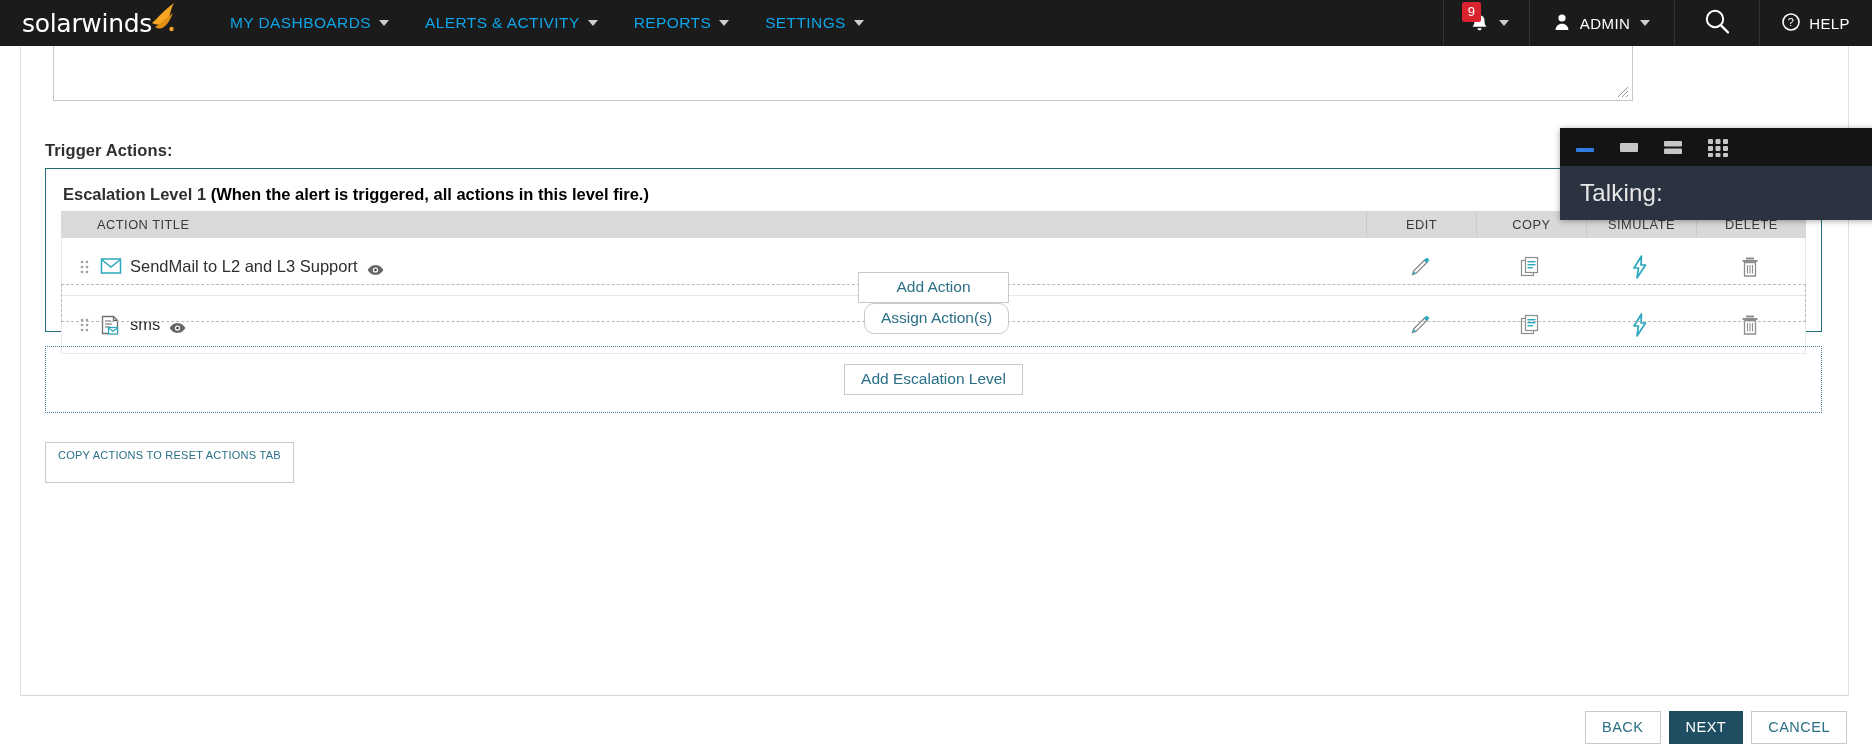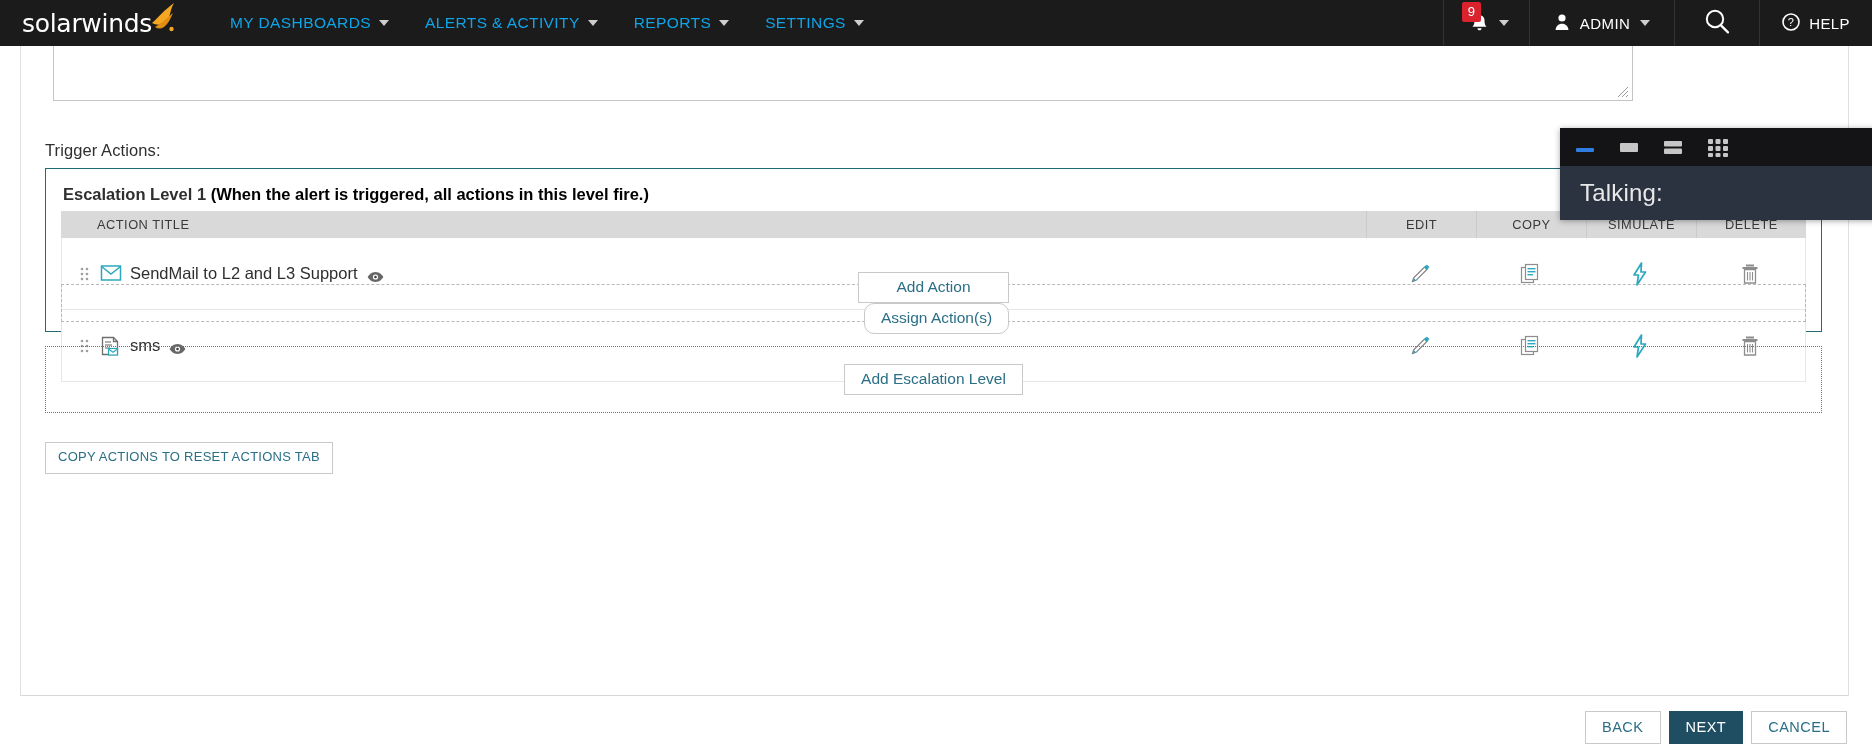--- a/index.html
+++ b/index.html
@@ -102,21 +102,21 @@
     padding: 6px;
     color: #333;
   }
   .resize-grip {
     position: absolute; left: 1594px; top: 38px;
     width: 14px; height: 14px; pointer-events: none;
   }
 
   .section-label {
     position: absolute; left: 24px; top: 95px;
-    font-size: 16.5px; font-weight: normal; color: #2f2f2f;
+    font-size: 16.5px; font-weight: bold; color: #2f2f2f;
     letter-spacing: .1px;
   }
 
   
   .esc-box {
     position: absolute; left: 24px; top: 122px;
     width: 1777px; height: 164px;
     border: 1px solid #1f6b78;
     background: #ffffff;
   }
@@ -140,21 +140,21 @@
     display: flex; align-items: center;
     font-size: 12.8px; color: #3a3a3a; letter-spacing: .5px;
   }
   .th-title { flex: 1; padding-left: 36px; }
   .th-act {
     width: 110px; text-align: center;
     border-left: 1px solid #cacaca;
     height: 27px; line-height: 27px;
   }
   .trow {
-    height: 72px; background: #fff;
+    height: 58px; background: #fff;
     border: 1px solid #e7e7e7; border-top: none;
     display: flex; 
   }
   .trow:first-of-type { border-top: 1px solid #e7e7e7; }
   .td-title {
     flex: 1; display: flex; align-items: center; gap: 0;
     padding-left: 16px; font-size: 16.5px; color: #2f2f2f;
   }
   .drag-dots { width: 14px; height: 18px; margin-right: 8px; cursor: move; }
   .row-icon { width: 22px; height: 20px; margin-right: 8px; display:inline-block; }
@@ -183,22 +183,22 @@
   .esc-add-box {
     position: absolute; left: 24px; top: 300px;
     width: 1777px; height: 67px;
     border: 1px dotted #4a7f96;
     display: flex; align-items: center; justify-content: center;
   }
 
   .copy-reset {
     position: absolute; left: 24px; top: 396px;
     background: #ffffff; border: 1px solid #c9c9c9;
-    color: #2a6f86; font-size: 13px; letter-spacing: .25px;
-    padding: 6px 12px 9px; cursor: pointer;
+    color: #2a6f86; font-size: 11px; letter-spacing: .25px;
+    padding: 6px 12px 21px; cursor: pointer;
     font-family: "Liberation Sans", sans-serif;
   }
 
   
   .footer {
     position: absolute; left: 0; top: 655px;
     width: 1872px; height: 53px;
     display: flex; align-items: center; justify-content: flex-end;
     padding-right: 25px; gap: 8px;
   }

